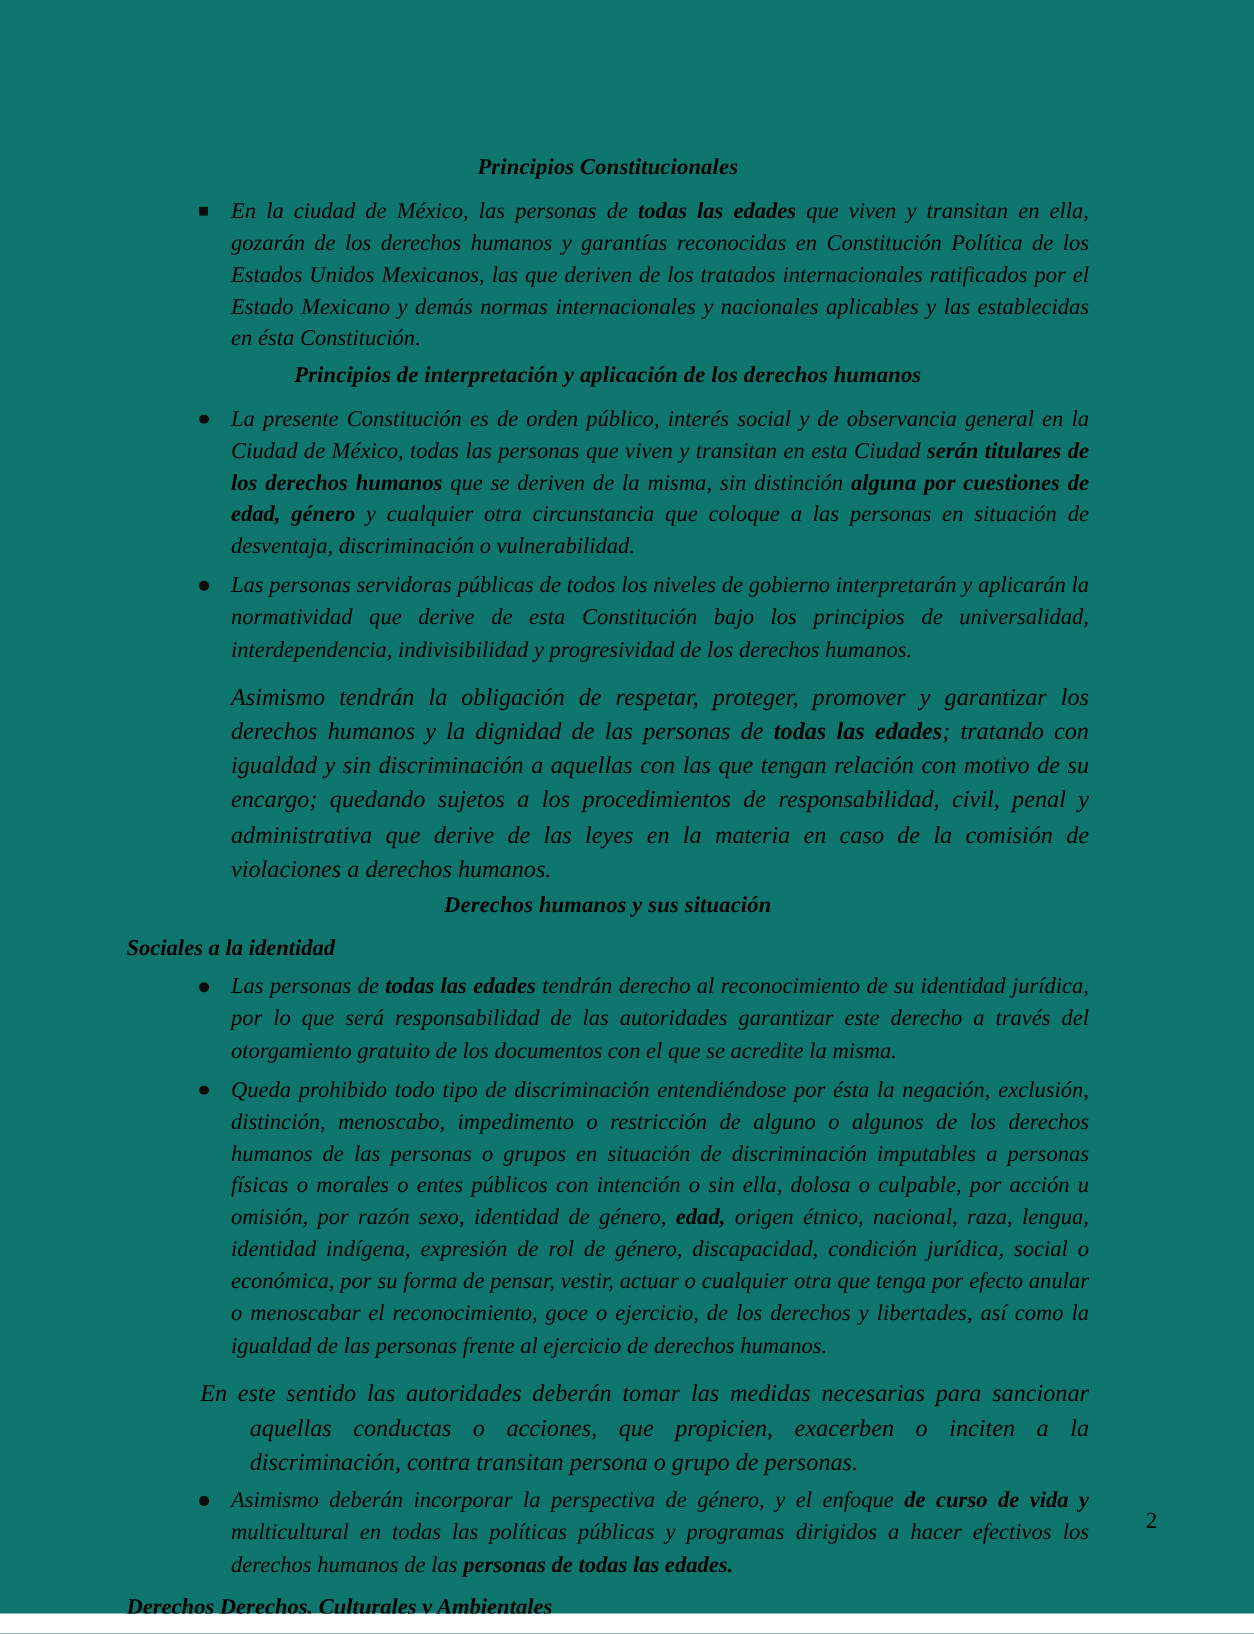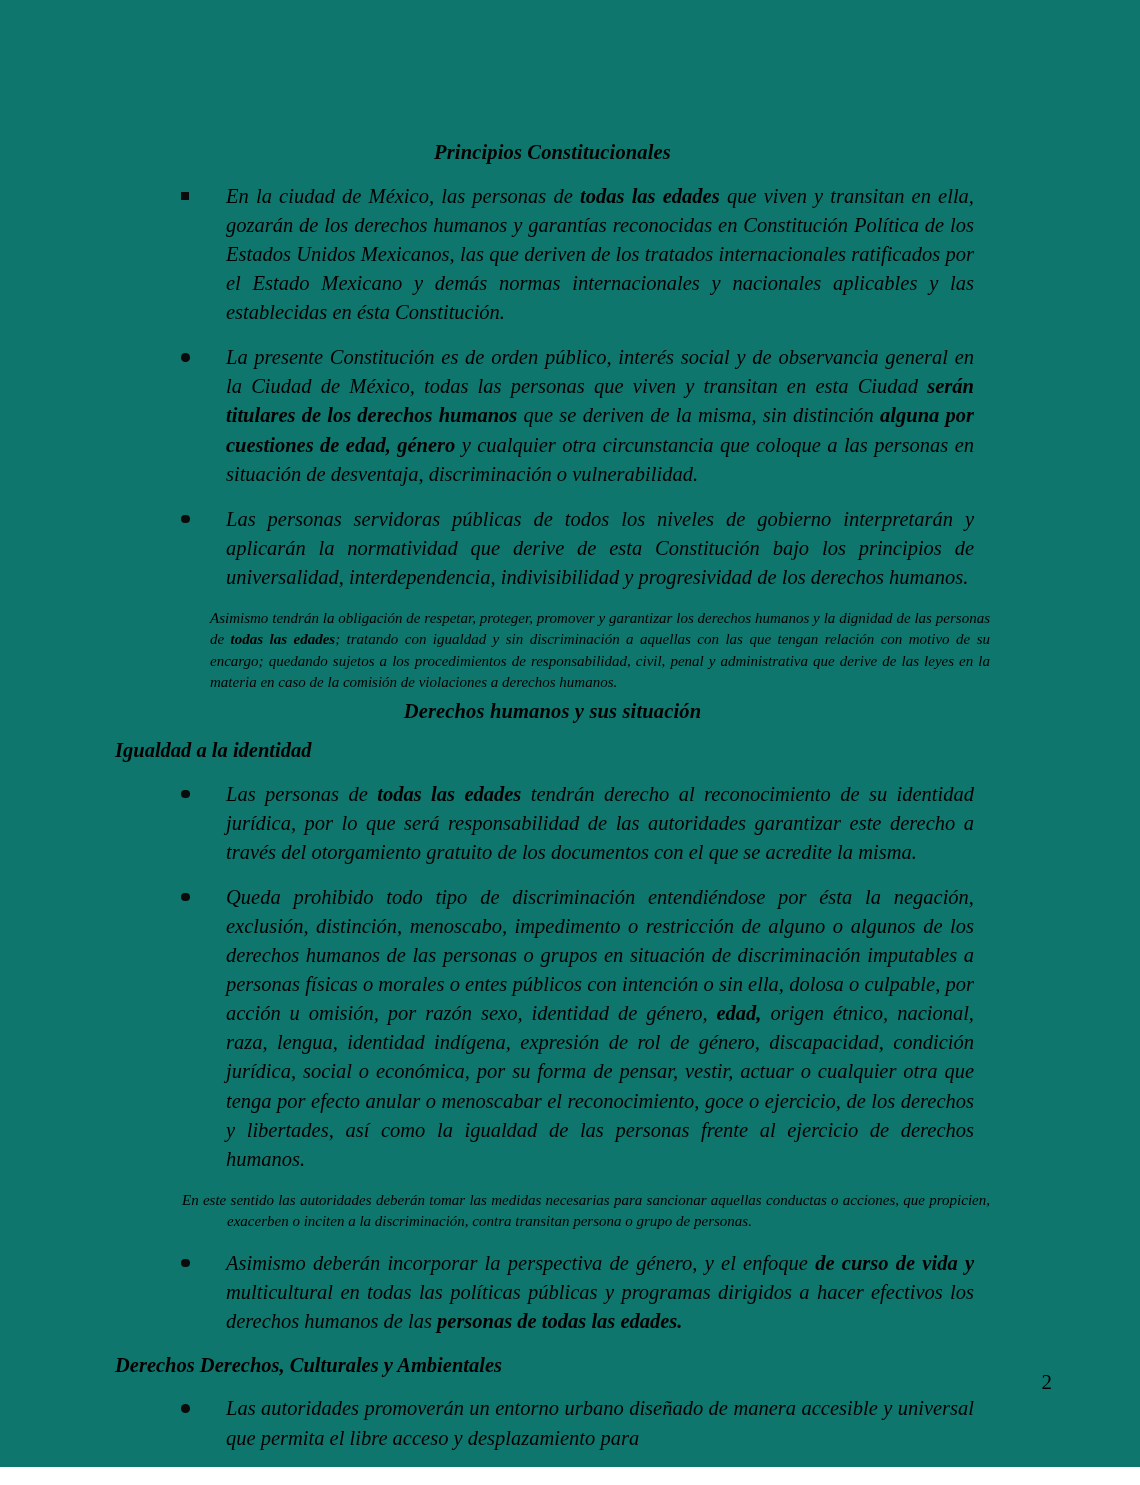--- a/index.html
+++ b/index.html
@@ -65,29 +65,29 @@
     border-radius: 50%;
     width: 8.5px;
     height: 8.5px;
   }
   .bullet-text {
     text-align: justify;
     text-justify: inter-word;
     font-style: italic;
     font-size: 20.5px;
     line-height: 1.42;
-    margin: 16px;
+    margin: 0;
   }
 
   
   .para {
     text-align: justify;
     text-justify: inter-word;
     font-style: italic;
-    font-size: 15px;
+    font-size: 22px;
     line-height: 1.42;
     margin: 12px 0 6px 0;
     padding-left: 95px;
   }
   .para.hang {
     padding-left: 112px;
     text-indent: -45px;
   }
 
   b, .b {
@@ -109,31 +109,32 @@
 </head>
 <body>
 
 <div class="page">
   <div class="content" id="content-root">
       <div class="center-heading">Principios Constitucionales</div>
       <div class="bullet-row">
         <span class="bullet-marker"></span>
         <p class="bullet-text">En la ciudad de México, las personas de <b>todas las edades</b> que viven y transitan  en ella, gozarán de los derechos humanos y garantías reconocidas en Constitución Política de los Estados Unidos Mexicanos, las que deriven de los tratados internacionales ratificados por el Estado Mexicano y demás normas internacionales y nacionales aplicables   y las establecidas en ésta Constitución.</p>
       </div>
+      <div class="center-heading">Principios de interpretación y aplicación de los derechos humanos</div>
       <div class="bullet-row">
         <span class="bullet-marker round"></span>
         <p class="bullet-text">La presente Constitución es de orden público, interés social y de observancia general en la Ciudad de México, todas las personas que viven y transitan en esta Ciudad <b>serán titulares de los derechos humanos</b> que se deriven de la misma, sin distinción <b>alguna por cuestiones de edad, género</b> y cualquier otra circunstancia que coloque a las personas en situación de desventaja, discriminación o vulnerabilidad.</p>
       </div>
       <div class="bullet-row">
         <span class="bullet-marker round"></span>
         <p class="bullet-text">Las personas servidoras públicas de todos los niveles de gobierno interpretarán y aplicarán la normatividad que derive de esta Constitución bajo los principios de universalidad, interdependencia, indivisibilidad y progresividad de los derechos humanos.</p>
       </div>
       <p class="para">Asimismo tendrán la obligación de respetar, proteger, promover y garantizar los derechos humanos y la dignidad de las personas de <b>todas las edades</b>; tratando con igualdad y sin discriminación a aquellas con las que tengan relación con motivo de su encargo; quedando sujetos a los procedimientos de responsabilidad, civil, penal y administrativa que derive de las leyes en la materia en caso de la comisión de violaciones a derechos humanos.</p>
       <div class="center-heading">Derechos humanos y sus situación</div>
-      <div class="sub-heading">Igualdad a la identidad</div>
+      <div class="sub-heading">Sociales a la identidad</div>
       <div class="bullet-row">
         <span class="bullet-marker round"></span>
         <p class="bullet-text">Las personas de <b>todas las edades</b> tendrán derecho al reconocimiento de su identidad jurídica, por lo que será responsabilidad de las autoridades garantizar este derecho a través del otorgamiento gratuito de los  documentos con el que se acredite la misma.</p>
       </div>
       <div class="bullet-row">
         <span class="bullet-marker round"></span>
         <p class="bullet-text">Queda prohibido todo tipo de discriminación entendiéndose por ésta la negación, exclusión, distinción, menoscabo, impedimento o restricción de alguno o algunos de los derechos humanos de las personas o grupos en situación de discriminación imputables a personas físicas o morales o entes públicos con intención o sin ella, dolosa o culpable, por acción u omisión, por razón sexo, identidad de género, <b>edad,</b> origen étnico, nacional, raza, lengua, identidad indígena, expresión de rol de género, discapacidad, condición jurídica, social o económica, por su forma de pensar, vestir, actuar o cualquier otra que tenga por efecto anular o menoscabar el reconocimiento, goce o ejercicio, de los derechos y libertades, así como la igualdad de las personas frente al ejercicio de derechos humanos.</p>
       </div>
       <p class="para hang">En este sentido las autoridades deberán tomar las medidas necesarias para sancionar aquellas conductas o acciones, que propicien, exacerben o inciten a la discriminación, contra transitan persona o grupo de personas.</p>
       <div class="bullet-row">

